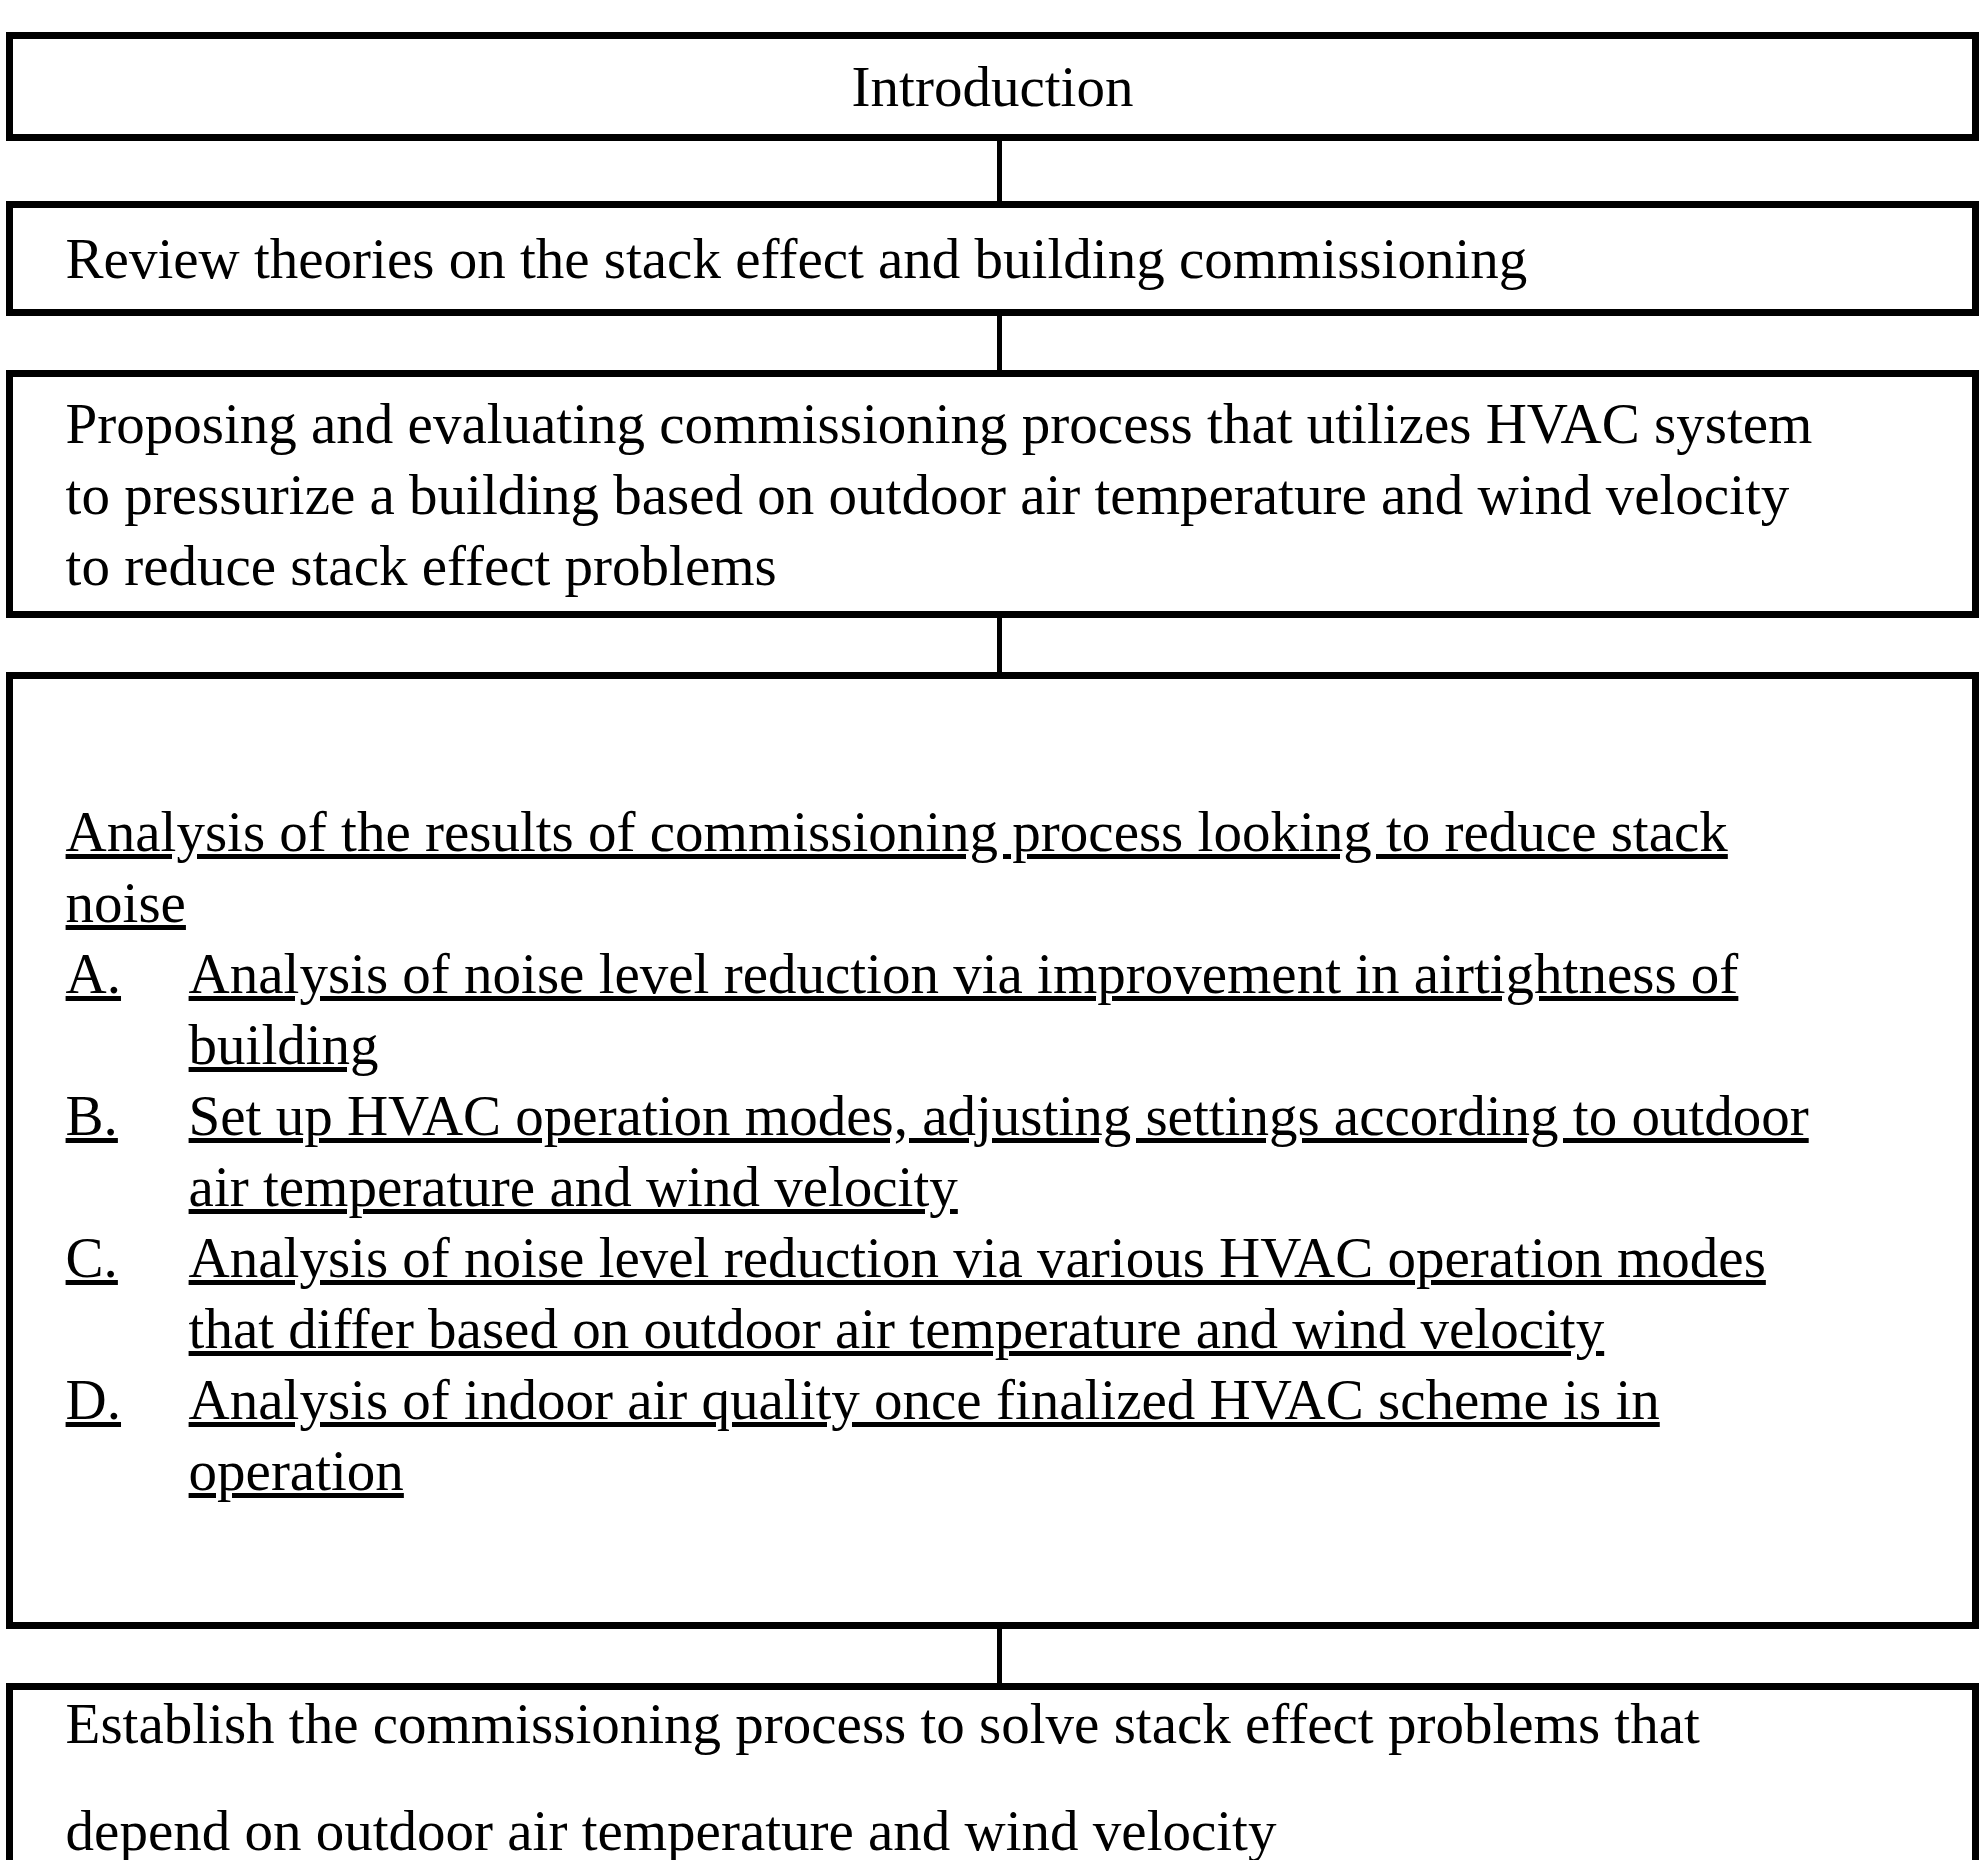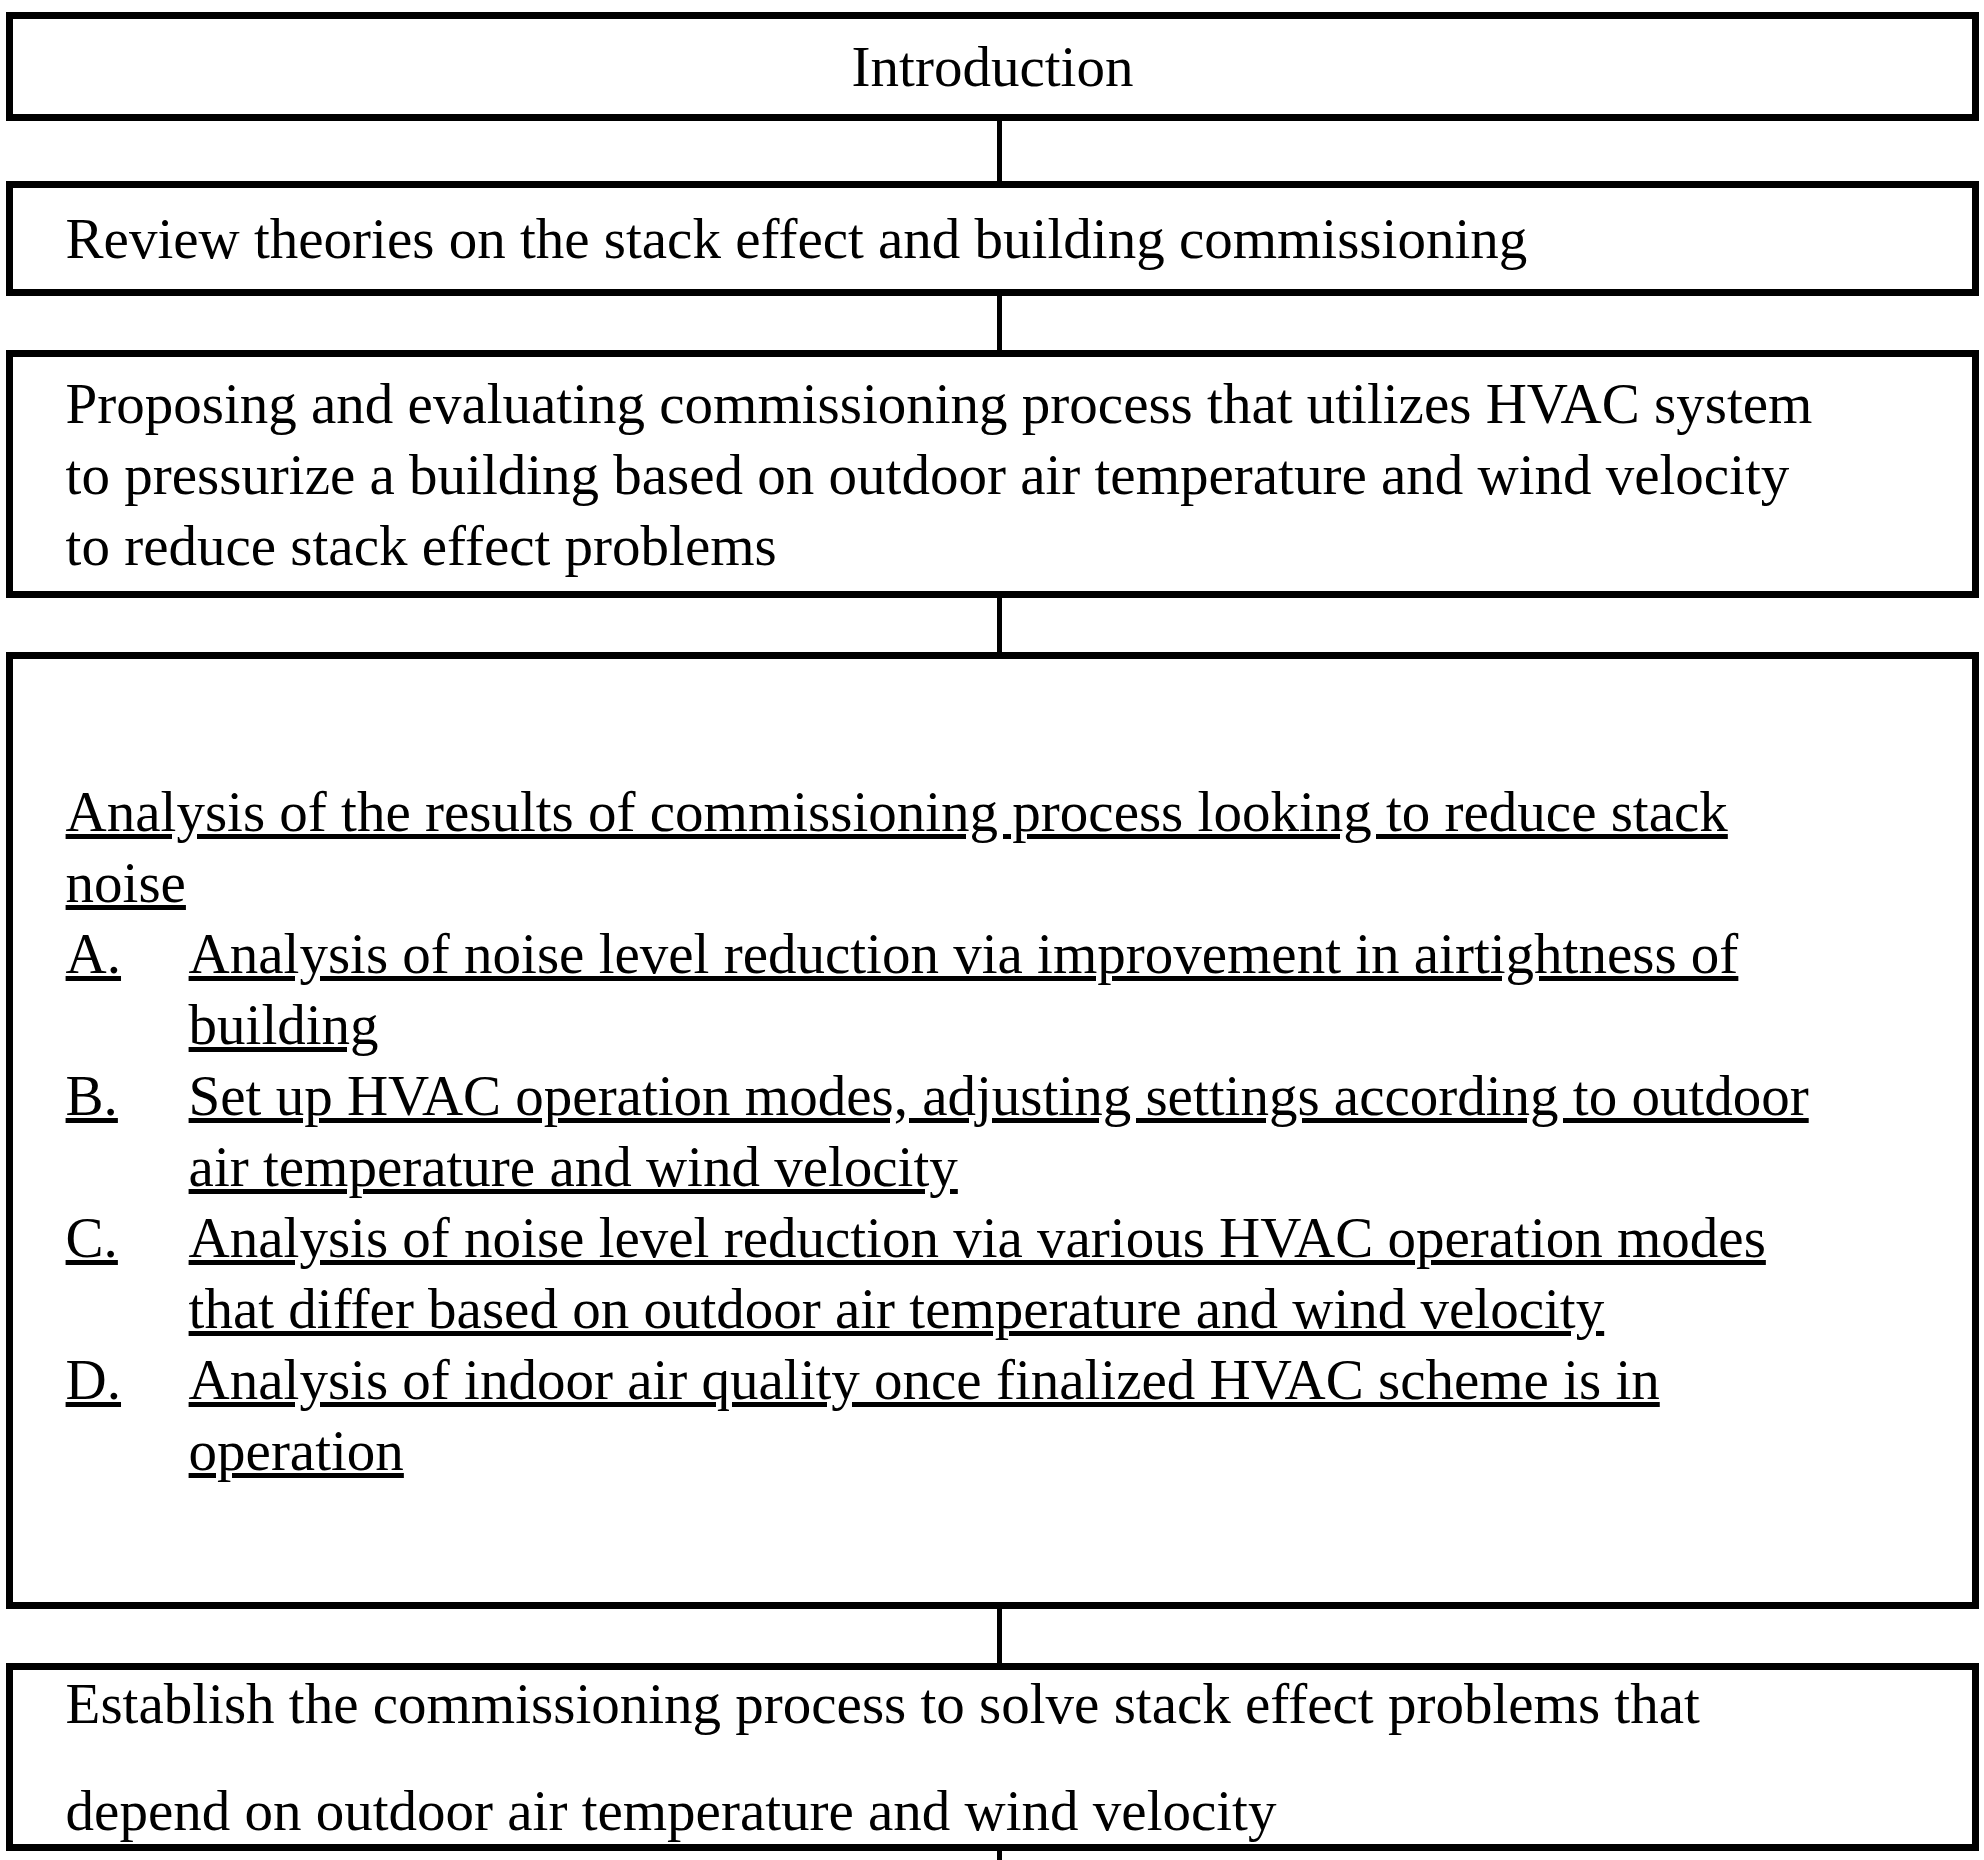--- a/index.html
+++ b/index.html
@@ -19,20 +19,21 @@
     margin: 0 5.6px;
     border: 7px solid #000000;
     background: #ffffff;
     font-size: 57px;
     line-height: 71px;
     overflow: hidden;
   }
   .box.center-text {
     display: flex; align-items: center; justify-content: center;
     text-align: center;
+    margin-top: 20px;
   }
   .box.left-text {
     display: flex; flex-direction: column; justify-content: center;
     padding-left: 53px; padding-right: 30px;
   }
   .connector {
     width: 5px;
     background: #000000;
     margin: 0 auto;
     position: relative;

